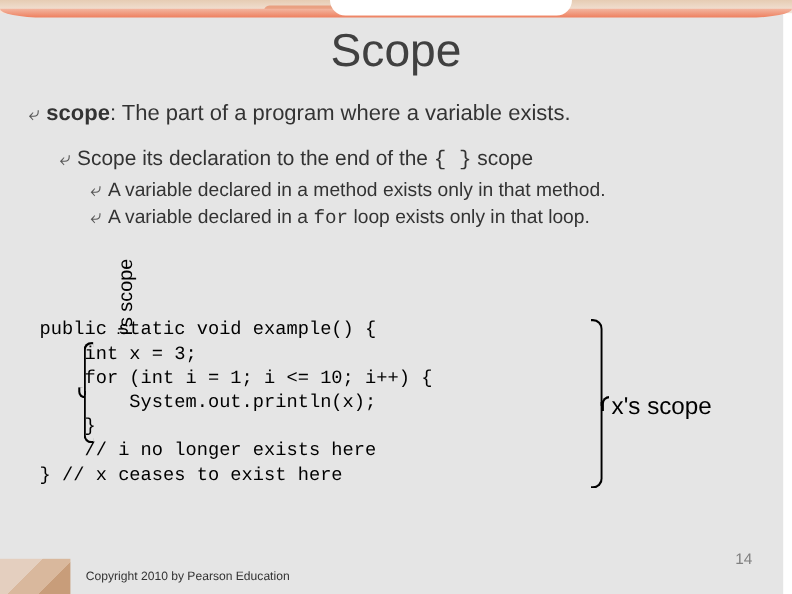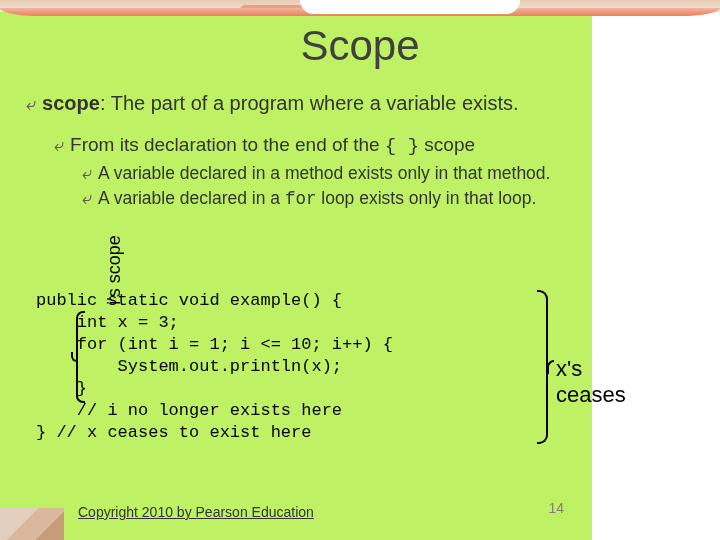--- a/index.html
+++ b/index.html
@@ -1,17 +1,17 @@
 <!DOCTYPE html>
 <html><head>
 <meta charset="utf-8">
 <style>
   * { box-sizing: border-box; margin: 0; padding: 0; }
   html, body { width: 720px; height: 540px; font-family: Verdana, Geneva, sans-serif; overflow: hidden; }
-  .slide { position: relative; width: 592px; height: 540px; background: #bef264; }
+  .slide { position: relative; width: 712px; height: 540px; background: #e5e5e5; }
   .ribbon { position: absolute; top: 0; left: 0; width: 720px; height: 28px; }
   .r1 { position: absolute; top: 0; left: 0; width: 720px; height: 12px; background: linear-gradient(to bottom, #e6ccb3 0%, #f5e6dc 100%); }
   .r2 { position: absolute; top: 8px; left: 0; width: 720px; height: 8px; background: linear-gradient(to bottom, #f2b6a0 0%, #ee7f5e 100%); border-radius: 0 0 40px 40px / 0 0 8px 8px; }
   .r3 { position: absolute; top: 0; left: 300px; width: 220px; height: 14px; background: #fff; border-radius: 0 0 14px 14px; }
   .r4 { position: absolute; top: 5px; left: 240px; width: 180px; height: 10px; background: #e67a52; border-radius: 8px; opacity: .6; }
 
   .title { position: absolute; top: 22px; left: 0; width: 720px; text-align: center; font-size: 42px; color: #404040; }
 
   .body { position: absolute; top: 92px; left: 26px; width: 668px; color: #333; }
   .lvl1 { font-size: 20px; margin-bottom: 19px; }
@@ -32,21 +32,21 @@
 
   .brace-x { position: absolute; top: 290px; left: 530px; width: 18px; height: 154px; }
   .brace-x::before, .brace-x::after { content:""; position:absolute; right:0; width:9px; height:77px; border:2px solid #000; border-left:none; }
   .brace-x::before { top:0; border-bottom:none; border-radius:0 9px 0 0; }
   .brace-x::after  { bottom:0; border-top:none; border-radius:0 0 9px 0; }
   .brace-x .nub { position:absolute; top:70px; right:-6px; width:7px; height:14px; border-top:2px solid #000; border-left:2px solid #000; border-radius:7px 0 0 0; }
 
   .x-label { position: absolute; top: 356px; left: 556px; font-size: 22px; color: #000; }
 
   .pagenum { position: absolute; right: 28px; bottom: 24px; font-size: 14px; color: #808080; }
-  .copyright { position: absolute; left: 78px; bottom: 20px; font-size: 14px; color: #333; text-decoration: underline; }
+  .copyright { position: absolute; left: 78px; bottom: 10px; font-size: 11px; color: #333; }
   .corner { position: absolute; left: 0; bottom: 0; width: 64px; height: 32px; background: linear-gradient(135deg,#e4cfbf 0 40%,#d9b89d 40% 70%,#c89d7a 70% 100%); filter: blur(.5px); }
 </style>
 </head>
 <body>
 
 <div class="slide">
 
   <div class="ribbon">
     <div class="r1"></div>
       <div class="r4"></div>
@@ -54,21 +54,21 @@
       <div class="r3"></div>
   </div>
 
   <div class="title">Scope</div>
 
   <div class="body">
     <div class="lvl1">
       <span class="bullet">⤶</span><b>scope</b><span>: The part of a program where a variable exists.</span>
     </div>
     <div class="lvl2">
-      <span class="bullet">⤶</span><span>From its declaration to the end of the </span><span class="code">{ }</span><span> scope</span>
+      <span class="bullet">⤶</span><span>Scope its declaration to the end of the </span><span class="code">{ }</span><span> scope</span>
     </div>
     <div class="lvl3">
       <span class="bullet">⤶</span><span>A variable declared in a method exists only in that method.</span>
     </div>
     <div class="lvl3">
       <span class="bullet">⤶</span><span>A variable declared in a </span><span class="code">for</span><span> loop exists only in that loop.</span>
     </div>
   </div>
 
   <div class="codeblock">public static void example() {
@@ -80,18 +80,18 @@
 } // x ceases to exist here</div>
 
   <div class="brace-i">
       <span class="nub"></span>
     </div>
   <div class="i-label">i's scope</div>
 
   <div class="brace-x">
       <span class="nub"></span>
     </div>
-  <div class="x-label">x's ceases</div>
+  <div class="x-label">x's scope</div>
 
   <div class="corner"></div>
   <div class="pagenum">14</div>
   <div class="copyright">Copyright 2010 by Pearson Education</div>
 </div>
 
 </body></html>

